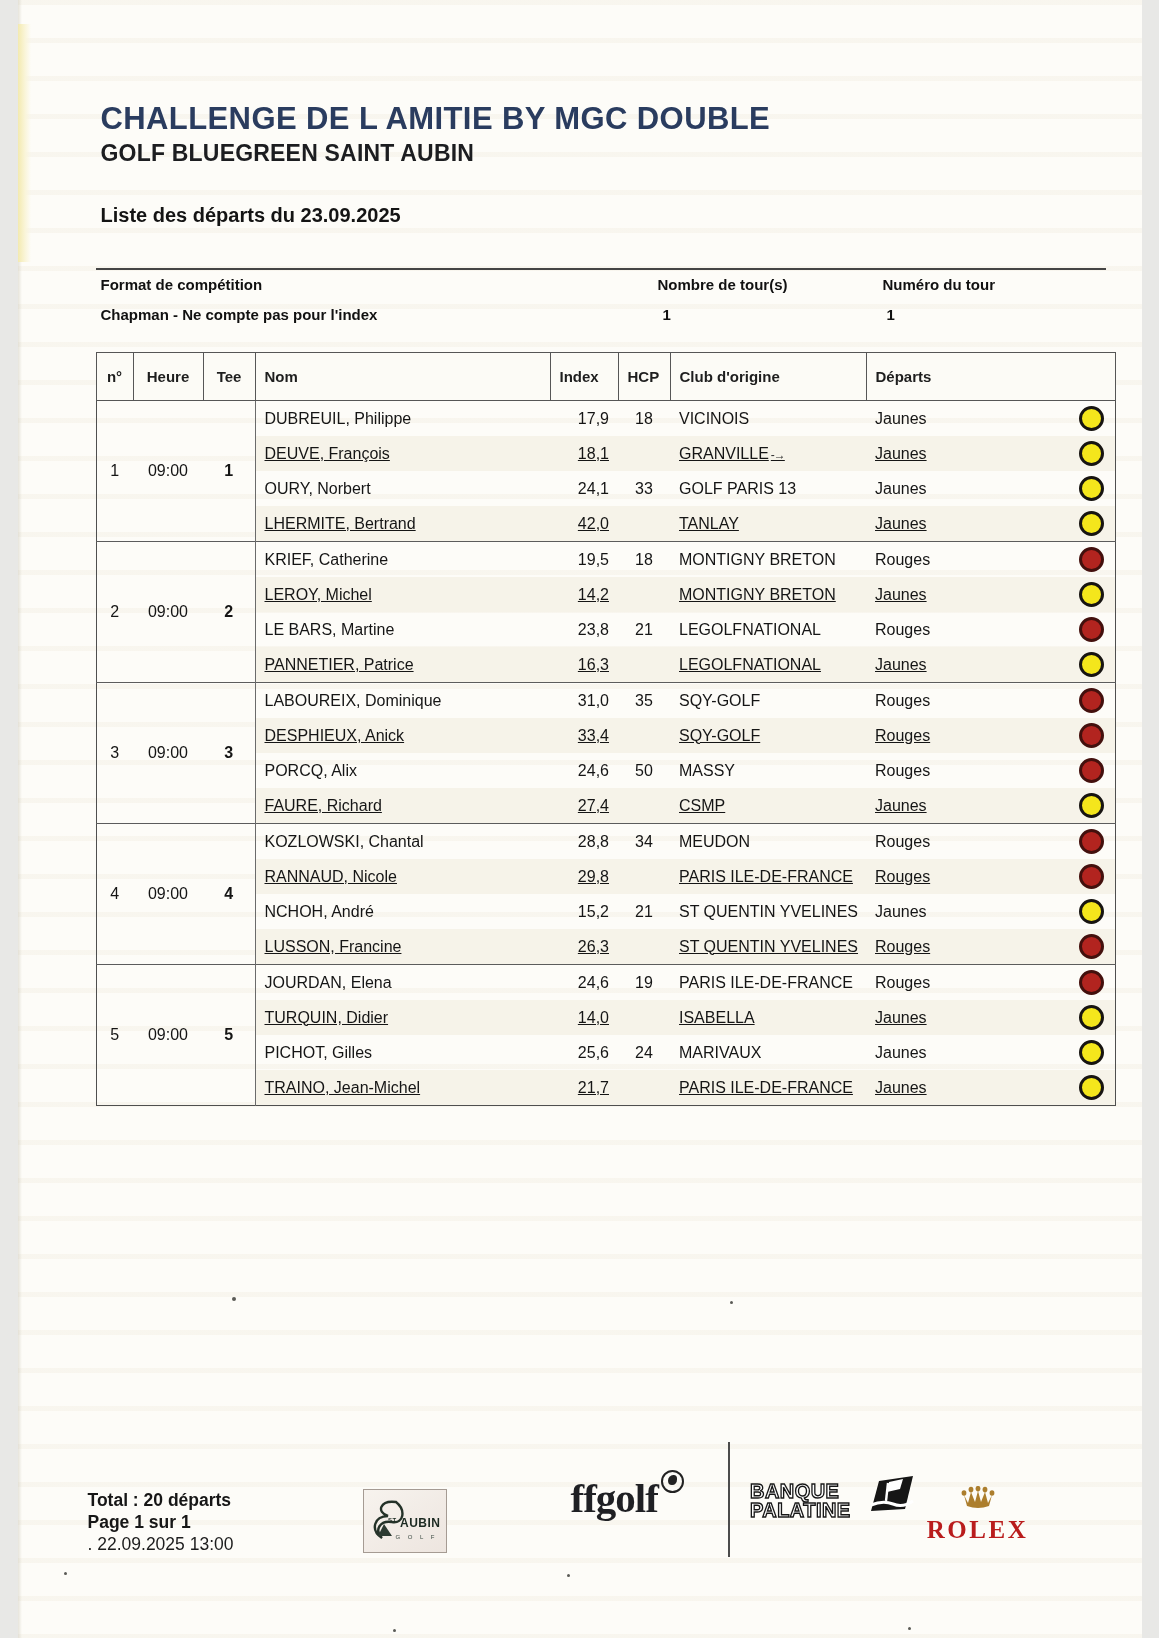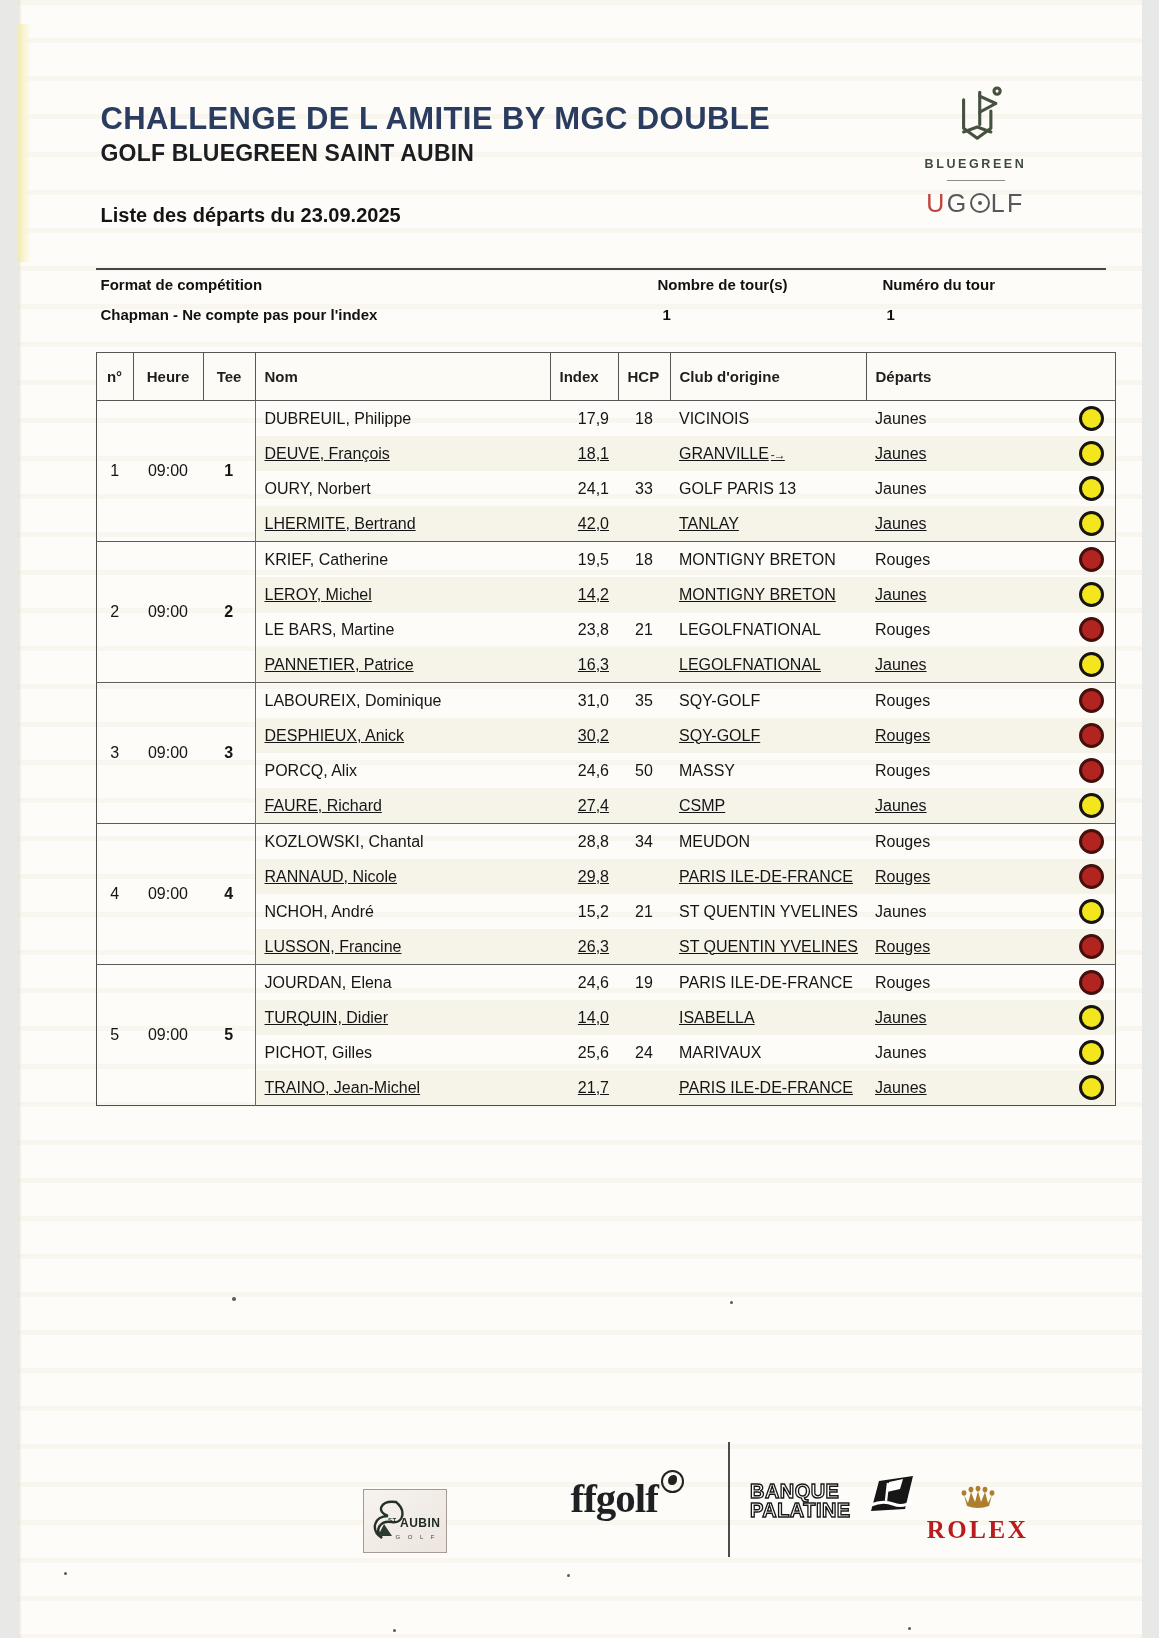--- a/index.html
+++ b/index.html
@@ -104,34 +104,20 @@
 
 <div class="page">
 
   <div class="edge-line"></div>
   <div class="edge-strip"></div>
 
   <div class="title">CHALLENGE DE L AMITIE BY MGC DOUBLE</div>
   <div class="subtitle">GOLF BLUEGREEN SAINT AUBIN</div>
   <div class="list-label">Liste des départs du 23.09.2025</div>
 
-  <div class="bg-logo">
-    <svg class="bg-icon" width="62" height="66" viewBox="0 0 100 106">
-      <g fill="none" stroke="#46523f" stroke-width="5" stroke-linejoin="round" stroke-linecap="round">
-        <path d="M30 22 L30 68 L52 84 L74 68 L74 40"></path>
-        <path d="M56 10 L56 62"></path>
-        <path d="M56 16 L82 28 L56 42"></path>
-        <path d="M30 74 L52 66 L74 74"></path>
-        <circle cx="84" cy="8" r="5"></circle>
-      </g>
-    </svg>
-    <div class="bg-name">BLUEGREEN</div>
-    <div class="bg-sep"></div>
-    <div class="ugolf"><span class="u">U</span><span>G</span><span class="ugolf-o"></span><span>LF</span></div>
-  </div>
 
   <div class="rule1"></div>
 
   <div class="meta-label" style="left: 83px; top: 276px; position: absolute;">Format de compétition</div>
   <div class="meta-value" style="left: 83px; top: 306px; position: absolute;">Chapman - Ne compte pas pour l'index</div>
   <div class="meta-label" style="left: 640px; top: 276px; position: absolute;">Nombre de tour(s)</div>
   <div class="meta-value" style="left: 645px; top: 306px; position: absolute;">1</div>
   <div class="meta-label" style="left: 865px; top: 276px; position: absolute;">Numéro du tour</div>
   <div class="meta-value" style="left: 869px; top: 306px; position: absolute;">1</div>
 
@@ -226,21 +212,21 @@
           <td class="c-time" rowspan="4">09:00</td>
           <td class="c-tee" rowspan="4">3</td>
           <td class="c-name">LABOUREIX, Dominique</td>
           <td class="c-index">31,0</td>
           <td class="c-hcp">35</td>
           <td class="c-club">SQY-GOLF</td>
           <td class="c-dep"><span>Rouges</span><span class="dot dot-red"></span></td>
         </tr>
         <tr class="stripe">
           <td class="c-name">DESPHIEUX, Anick</td>
-          <td class="c-index">30,2</td>
+          <td class="c-index">33,4</td>
           <td class="c-hcp"></td>
           <td class="c-club">SQY-GOLF</td>
           <td class="c-dep"><span>Rouges</span><span class="dot dot-red"></span></td>
         </tr>
         <tr class="">
           <td class="c-name">PORCQ, Alix</td>
           <td class="c-index">24,6</td>
           <td class="c-hcp">50</td>
           <td class="c-club">MASSY</td>
           <td class="c-dep"><span>Rouges</span><span class="dot dot-red"></span></td>
@@ -310,20 +296,25 @@
         <tr class="stripe">
           <td class="c-name">TRAINO, Jean-Michel</td>
           <td class="c-index">21,7</td>
           <td class="c-hcp"></td>
           <td class="c-club">PARIS ILE-DE-FRANCE</td>
           <td class="c-dep"><span>Jaunes</span><span class="dot dot-yellow"></span></td>
         </tr>
       </tbody>
   </table>
 
+  <div class="footer-left">
+    <div class="f-total">Total :  20 départs</div>
+    <div class="f-page">Page 1 sur 1</div>
+    <div class="f-date">. 22.09.2025 13:00</div>
+  </div>
 
   <div class="sta-logo">
     <svg class="sta-swirl" width="46" height="50" viewBox="0 0 46 50">
       <path d="M30 6 C14 4 10 16 22 20 C8 20 4 34 16 42 C8 34 14 24 26 26 C38 28 40 14 30 6 Z" fill="none" stroke="#243229" stroke-width="2.4" stroke-linecap="round"></path>
       <path d="M18 28 L26 40 L12 40 Z" fill="#2c3a31"></path>
     </svg>
     <div class="sta-text"><sup>ST</sup> <span>AUBIN</span></div>
     <div class="sta-golf">G O L F</div>
   </div>
 

